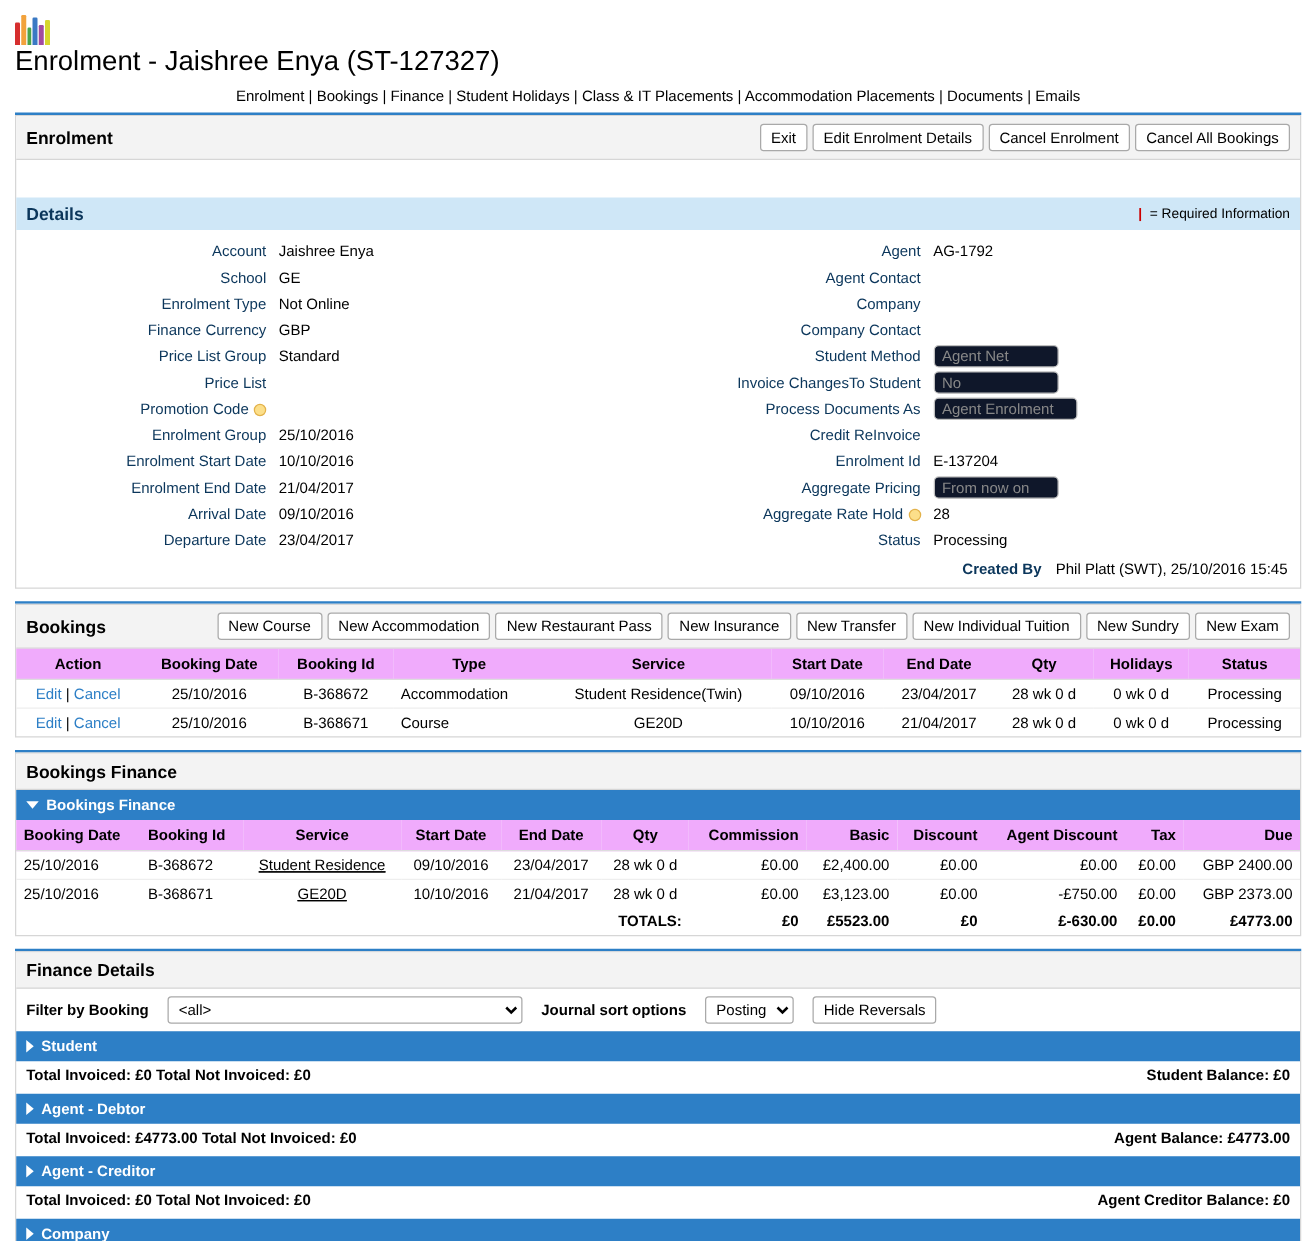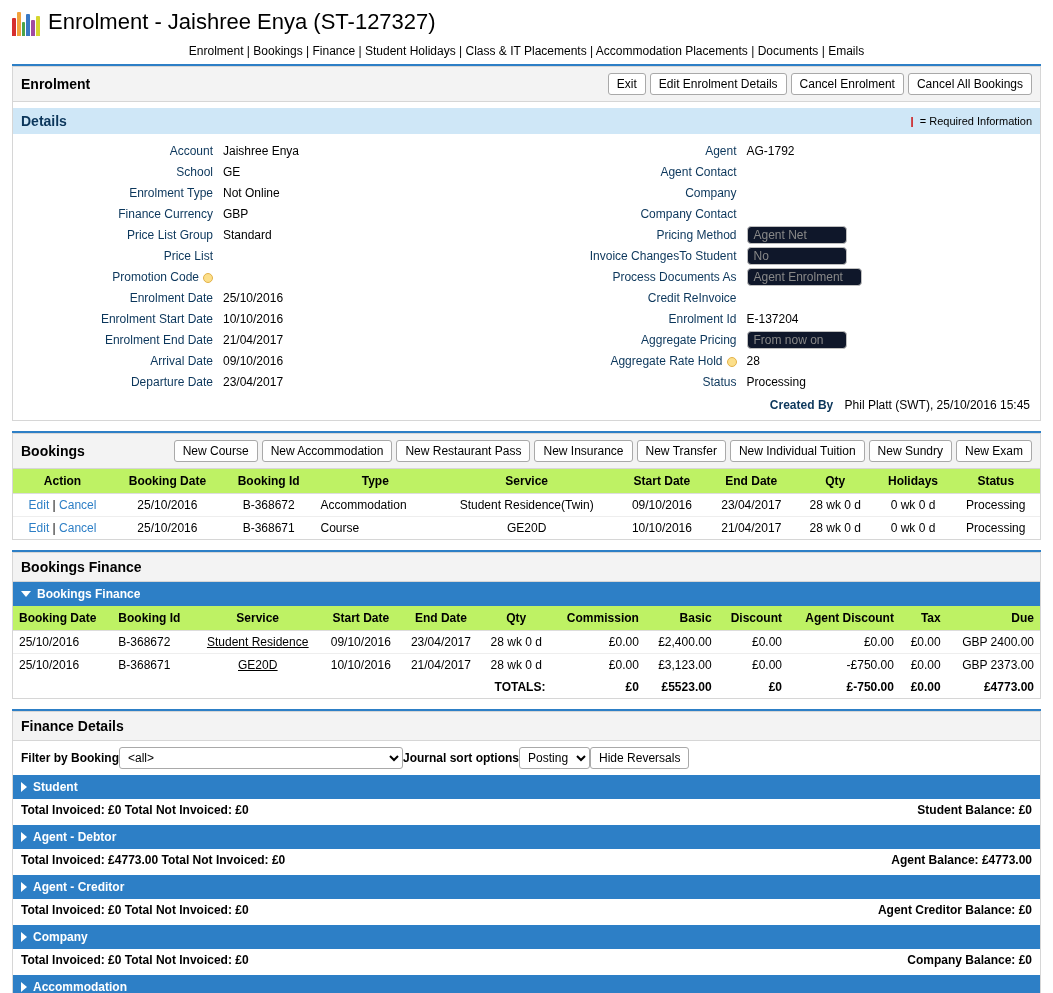--- a/index.html
+++ b/index.html
@@ -1,56 +1,56 @@
 <!DOCTYPE html>
 <html><head>
 <meta charset="utf-8">
 <style>
 * { box-sizing: border-box; margin: 0; padding: 0; }
 body { font-family: Arial, Helvetica, sans-serif; font-size: 12px; color: #000; background: #fff; padding: 8px 12px; }
-.header-row { display: flex; align-items: center; margin-bottom: 4px; }
+.header-row { display: flex; margin-bottom: 4px; flex-direction: column; }
 .logo { width: 28px; height: 28px; margin-right: 8px; display:inline-flex; align-items:flex-end; gap:1px; }
 .logo span { display:inline-block; width:4px; border-radius:1px 1px 0 0;}
 h1 { font-size: 22px; font-weight: normal; }
 .top-nav { text-align: center; font-size: 12px; color: #000; margin: 8px 0 6px; }
 .top-nav a { color: #000; text-decoration: none; }
 .blue-line { height: 2px; background: #2d7fc6; margin-bottom: 0; }
 .panel { border: 1px solid #d6d6d6; margin-bottom: 10px; }
 .panel-header { background: #f3f3f3; padding: 6px 8px; display: flex; align-items: center; justify-content: space-between; border-bottom: 1px solid #d6d6d6; }
 .panel-header .title { font-size: 14px; font-weight: bold; }
 .btn { background: #fff; border: 1px solid #a9a9a9; border-radius: 3px; padding: 3px 8px; font-size: 12px; cursor: pointer; }
 .btn-row { display: flex; gap: 4px; flex-wrap: wrap; }
-.details-bar { background: #cfe7f7; padding: 5px 8px; display: flex; justify-content: space-between; align-items: center; font-size: 14px; font-weight: bold; color:#0b365b;}
+.details-bar { background: #cfe7f7; padding: 5px 8px; display: flex; justify-content: space-between; align-items: center; font-size: 14px; font-weight: bold; color:#0b365b;margin-top:24px;}
 .req { font-size: 11px; font-weight: normal; color:#000;}
 .req b { color:#c00; }
 .details-body { padding: 8px 10px 0; display: flex; gap: 40px; }
 .col { flex: 1; }
 .field { display: flex; margin-bottom: 3px; min-height:18px; align-items:center;}
 .field .label { width: 200px; text-align: right; padding-right: 10px; color: #0b365b; font-size: 12px; font-weight:normal;}
 .field .value { font-size: 12px; }
 .select-dis { border:1px solid #bfbfbf; border-radius:4px; padding:1px 18px 1px 6px; color:#888; font-size:12px; background:#0f172a; position:relative; min-width:100px; display:inline-block;}
 .created-row { text-align: right; padding: 4px 10px 8px; font-size:12px;}
 .created-row .label { color:#0b365b; font-weight:bold; margin-right:8px;}
 table { width: 100%; border-collapse: collapse; font-size: 12px; }
-th { background: #bef264; padding: 5px 6px; text-align: center; font-weight: bold; border-bottom:1px solid #ddd;}
+th { background: #f0abfc; padding: 5px 6px; text-align: center; font-weight: bold; border-bottom:1px solid #ddd;}
 td { padding: 4px 6px; text-align: center; }
 tr.row + tr.row td { border-top: 1px solid #eee;}
 .link { color: #2d7fc6; cursor: pointer; }
 .service-u { text-decoration: underline; }
 .blue-bar { background: #2d7fc6; color: #fff; padding: 5px 8px; font-weight: bold; display:flex; align-items:center; gap:6px;}
 .tri-down { display:inline-block; width:0;height:0;border-left:5px solid transparent;border-right:5px solid transparent;border-top:6px solid #fff;}
 .tri-right { display:inline-block; width:0;height:0;border-top:5px solid transparent;border-bottom:5px solid transparent;border-left:6px solid #fff;}
 .fin-th th { text-align: right; }
 .fin-th th.left { text-align:left;}
 .fin-th th.center { text-align:center;}
 .fin-td td { text-align: right; }
 .fin-td td.left { text-align:left;}
 .fin-td td.center { text-align:center;}
 .totals td { font-weight: bold; text-align:right;}
-.filter-row { padding: 6px 8px; display:flex; align-items:center; gap:0; flex-wrap:wrap;}
+.filter-row { padding: 6px 8px; display:flex; align-items:center; gap:15px; flex-wrap:wrap;}
 .sel { border:1px solid #a9a9a9; border-radius:3px; padding:2px 4px; font-size:12px; background:#fff;}
 .summary-line { padding: 4px 8px; font-size: 12px; font-weight:bold; display:flex; justify-content:space-between;}
 .finance-section { margin-bottom: 4px; }
 .small-gap { height:6px;}
 .yellow-dot { display:inline-block; width:10px; height:10px; border-radius:50%; background:#fcdf8a; border:1px solid #e3b24a; margin-left:4px; vertical-align:middle;}
 </style>
 </head>
 <body>
 
 <div class="header-row">
@@ -116,21 +116,21 @@
         </div>
         <div class="field">
           <div class="label">Price List</div>
           <div class="value"></div>
         </div>
         <div class="field">
           <div class="label">Promotion Code<span class="yellow-dot"></span></div>
           <div class="value"></div>
         </div>
         <div class="field">
-          <div class="label">Enrolment Date</div>
+          <div class="label">Enrolment Group</div>
           <div class="value">25/10/2016</div>
         </div>
         <div class="field">
           <div class="label">Enrolment Start Date</div>
           <div class="value">10/10/2016</div>
         </div>
         <div class="field">
           <div class="label">Enrolment End Date</div>
           <div class="value">21/04/2017</div>
         </div>
@@ -154,21 +154,21 @@
         </div>
         <div class="field">
           <div class="label">Company</div>
           <div class="value"></div>
         </div>
         <div class="field">
           <div class="label">Company Contact</div>
           <div class="value"></div>
         </div>
         <div class="field">
-          <div class="label">Pricing Method</div>
+          <div class="label">Student Method</div>
           <div class="value"><span class="select-dis">Agent Net</span></div>
         </div>
         <div class="field">
           <div class="label">Invoice ChangesTo Student</div>
           <div class="value"><span class="select-dis">No</span></div>
         </div>
         <div class="field">
           <div class="label">Process Documents As</div>
           <div class="value"><span class="select-dis">Agent Enrolment</span></div>
         </div>
@@ -312,21 +312,21 @@
           <td class="">£0.00</td>
           <td class="">-£750.00</td>
           <td class="">£0.00</td>
           <td class="">GBP 2373.00</td>
         </tr>
         <tr class="totals">
           <td colspan="6" style="text-align:right">TOTALS:</td>
           <td>£0</td>
           <td>£5523.00</td>
           <td>£0</td>
-          <td>£-750.00</td>
+          <td>£-630.00</td>
           <td>£0.00</td>
           <td>£4773.00</td>
         </tr>
       </tbody>
   </table>
 </div>
 
 <div class="blue-line"></div>
 <div class="panel">
   <div class="panel-header">

